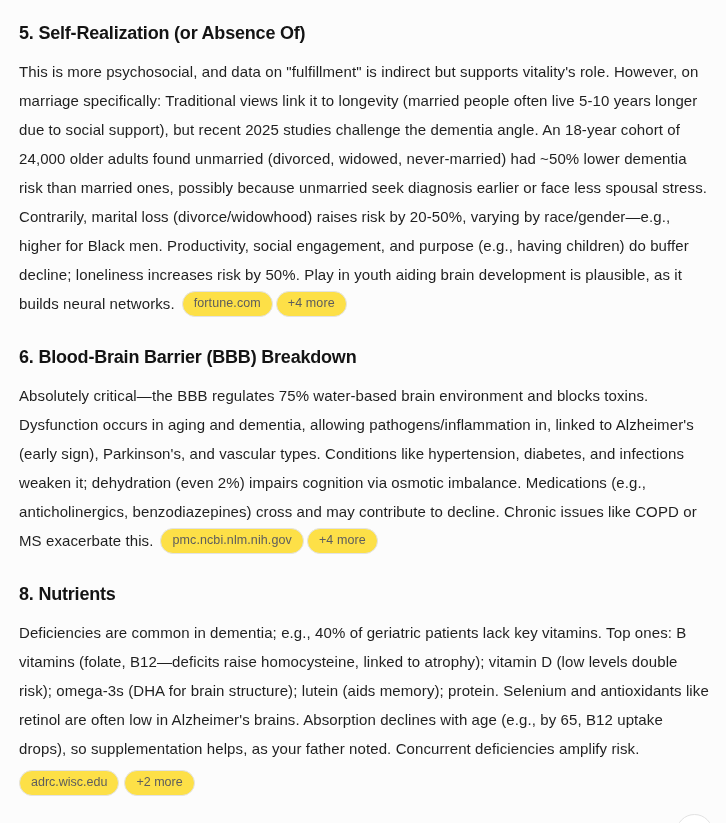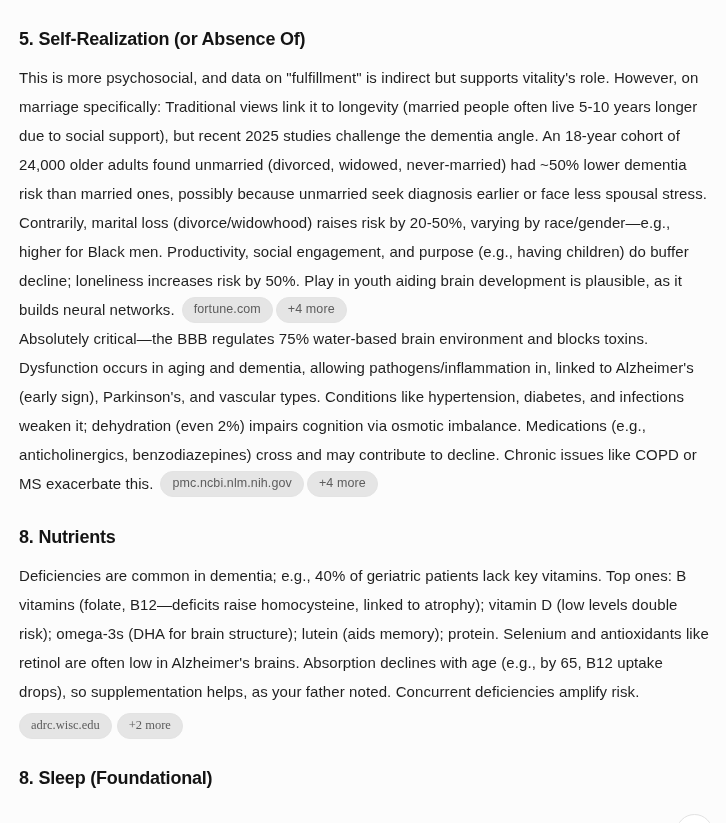--- a/index.html
+++ b/index.html
@@ -15,46 +15,46 @@
     color: #1a1a1a;
   }
   .section { margin: 0; }
   .section h2 {
     font-size: 18px;
     font-weight: 700;
     letter-spacing: -0.2px;
     color: #141414;
     margin: 29px 0 13px 0;
   }
-  .section:first-child h2 { margin-top: 16px; }
+  .section:first-child h2 { margin-top: 10px; }
   .section p {
     font-size: 15px;
     line-height: 29px;
     color: #1f1f1f;
     letter-spacing: 0.1px;
   }
   .pill {
     display: inline-block;
     font-size: 12.5px;
     line-height: 1;
     color: #5d5d5d;
-    background: #e5e5e5;
+    background: #fde047;
     border: 1px solid #e3e3e3;
     border-radius: 999px;
     padding: 5px 11px 6px 11px;
     margin-left: 7px;
     vertical-align: 2px;
     white-space: nowrap;
     cursor: pointer;
   }
   .pill + .pill { margin-left: 3px; text-align: center; }
   .pill-row {
     margin-top: 7px;
   }
-  .pill-row .pill { margin-left: 0; margin-right: 5px; vertical-align: baseline; font-family: Liberation Serif, serif; }
+  .pill-row .pill { margin-left: 0; margin-right: 5px; vertical-align: baseline; }
   .scroll-fab {
     position: absolute;
     left: 676px;
     top: 814px;
     width: 37px;
     height: 37px;
     border-radius: 50%;
     background: #ffffff;
     border: 1px solid #e2e2e2;
   }
@@ -63,20 +63,21 @@
 <body>
 
 <main class="content">
 
   <section class="section">
     <h2>5. Self-Realization (or Absence Of)</h2>
     <p><span>This is more psychosocial, and data on "fulfillment" is indirect but supports vitality's role. However, on marriage specifically: Traditional views link it to longevity (married people often live 5-10 years longer due to social support), but recent 2025 studies challenge the dementia angle. An 18-year cohort of 24,000 older adults found unmarried (divorced, widowed, never-married) had ~50% lower dementia risk than married ones, possibly because unmarried seek diagnosis earlier or face less spousal stress. Contrarily, marital loss (divorce/widowhood) raises risk by 20-50%, varying by race/gender—e.g., higher for Black men. Productivity, social engagement, and purpose (e.g., having children) do buffer decline; loneliness increases risk by 50%. Play in youth aiding brain development is plausible, as it builds neural networks.</span><span class="pill">fortune.com</span><span class="pill">+4 more</span></p>
   </section>
 
   <section class="section">
+    <h2>6. Blood-Brain Barrier (BBB) Breakdown</h2>
     <p><span>Absolutely critical—the BBB regulates 75% water-based brain environment and blocks toxins. Dysfunction occurs in aging and dementia, allowing pathogens/inflammation in, linked to Alzheimer's (early sign), Parkinson's, and vascular types. Conditions like hypertension, diabetes, and infections weaken it; dehydration (even 2%) impairs cognition via osmotic imbalance. Medications (e.g., anticholinergics, benzodiazepines) cross and may contribute to decline. Chronic issues like COPD or MS exacerbate this.</span><span class="pill">pmc.ncbi.nlm.nih.gov</span><span class="pill">+4 more</span></p>
   </section>
 
   <section class="section">
     <h2>8. Nutrients</h2>
     <p><span>Deficiencies are common in dementia; e.g., 40% of geriatric patients lack key vitamins. Top ones: B vitamins (folate, B12—deficits raise homocysteine, linked to atrophy); vitamin D (low levels double risk); omega-3s (DHA for brain structure); lutein (aids memory); protein. Selenium and antioxidants like retinol are often low in Alzheimer's brains. Absorption declines with age (e.g., by 65, B12 uptake drops), so supplementation helps, as your father noted. Concurrent deficiencies amplify risk.</span></p>
     <div class="pill-row"><span class="pill">adrc.wisc.edu</span><span class="pill">+2 more</span></div>
   </section>
 
   <section class="section">

